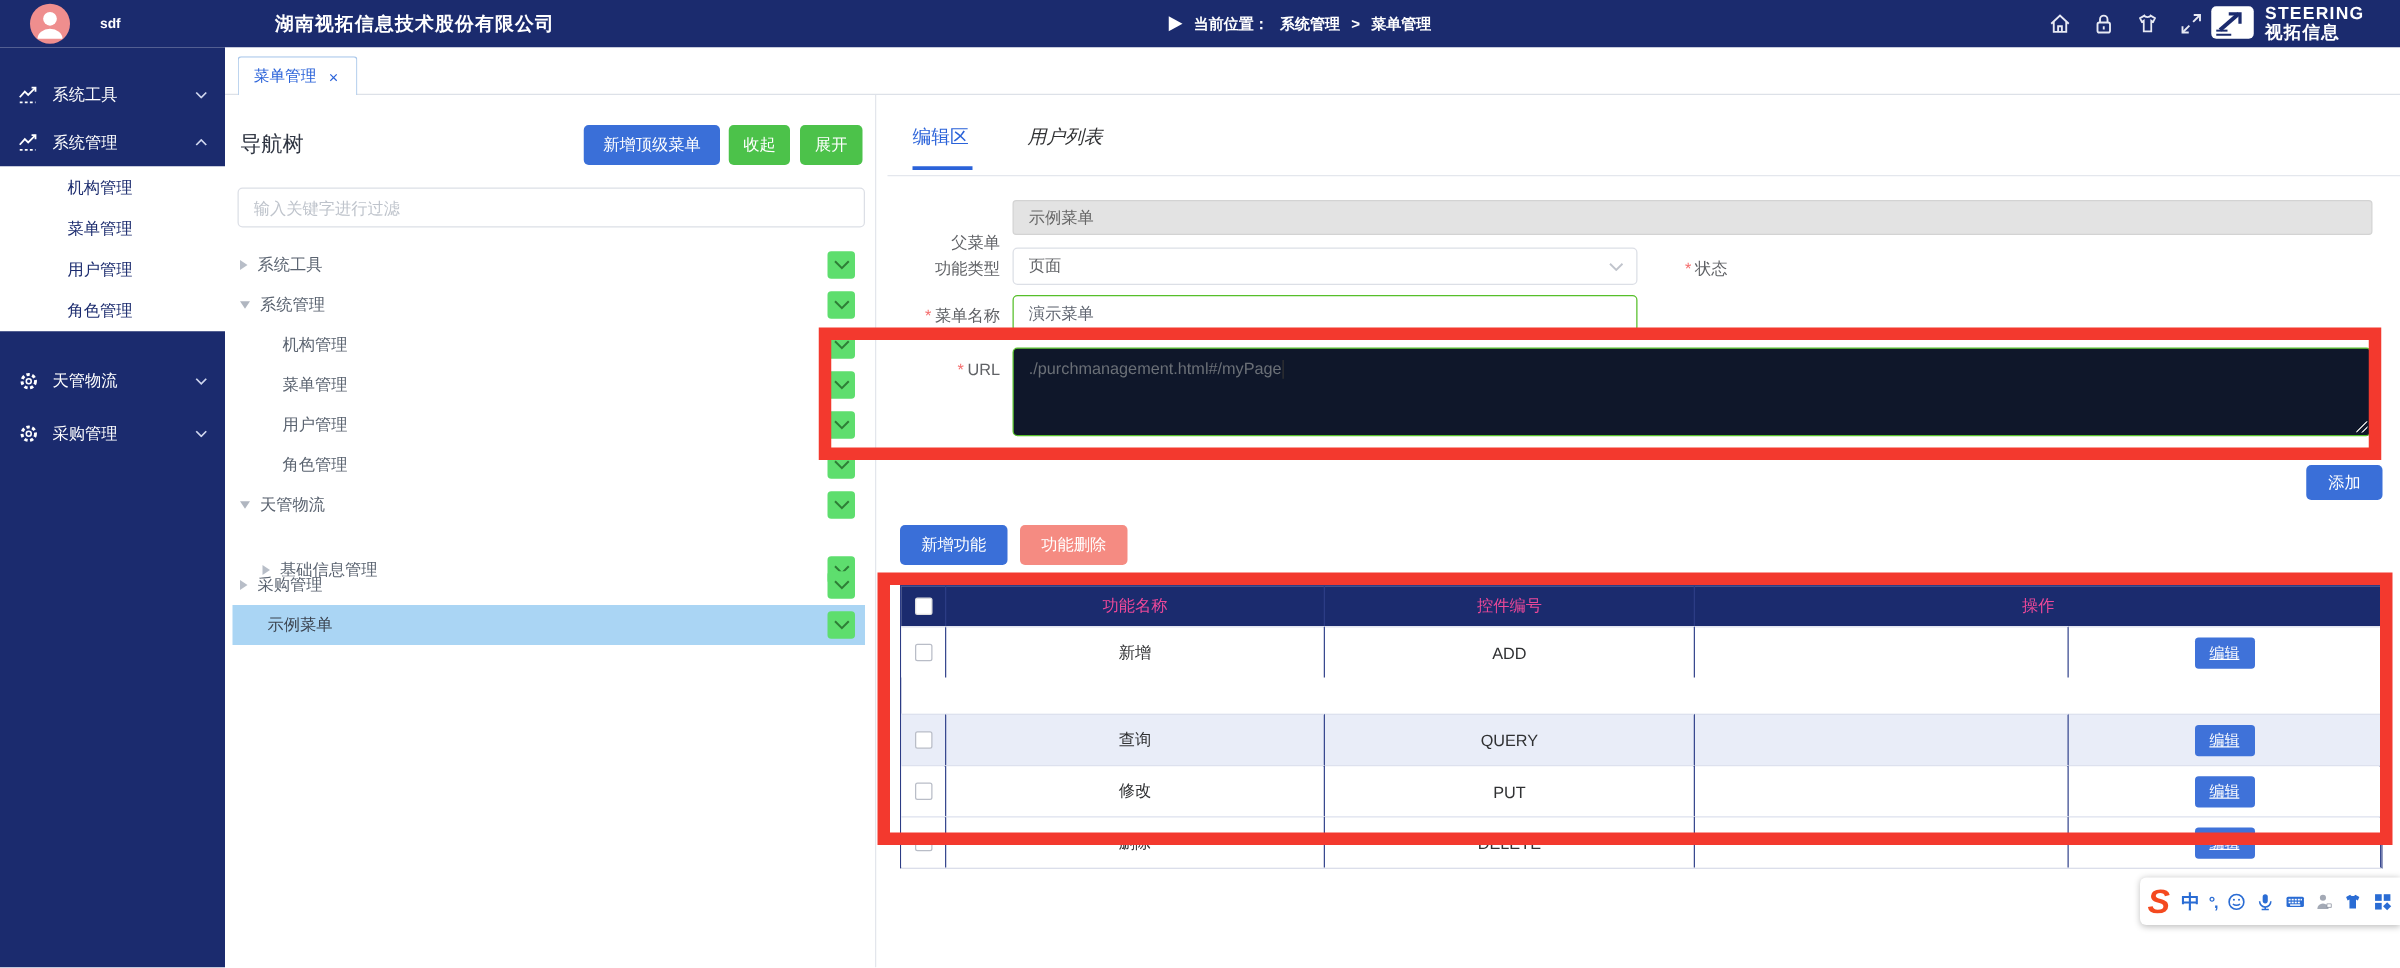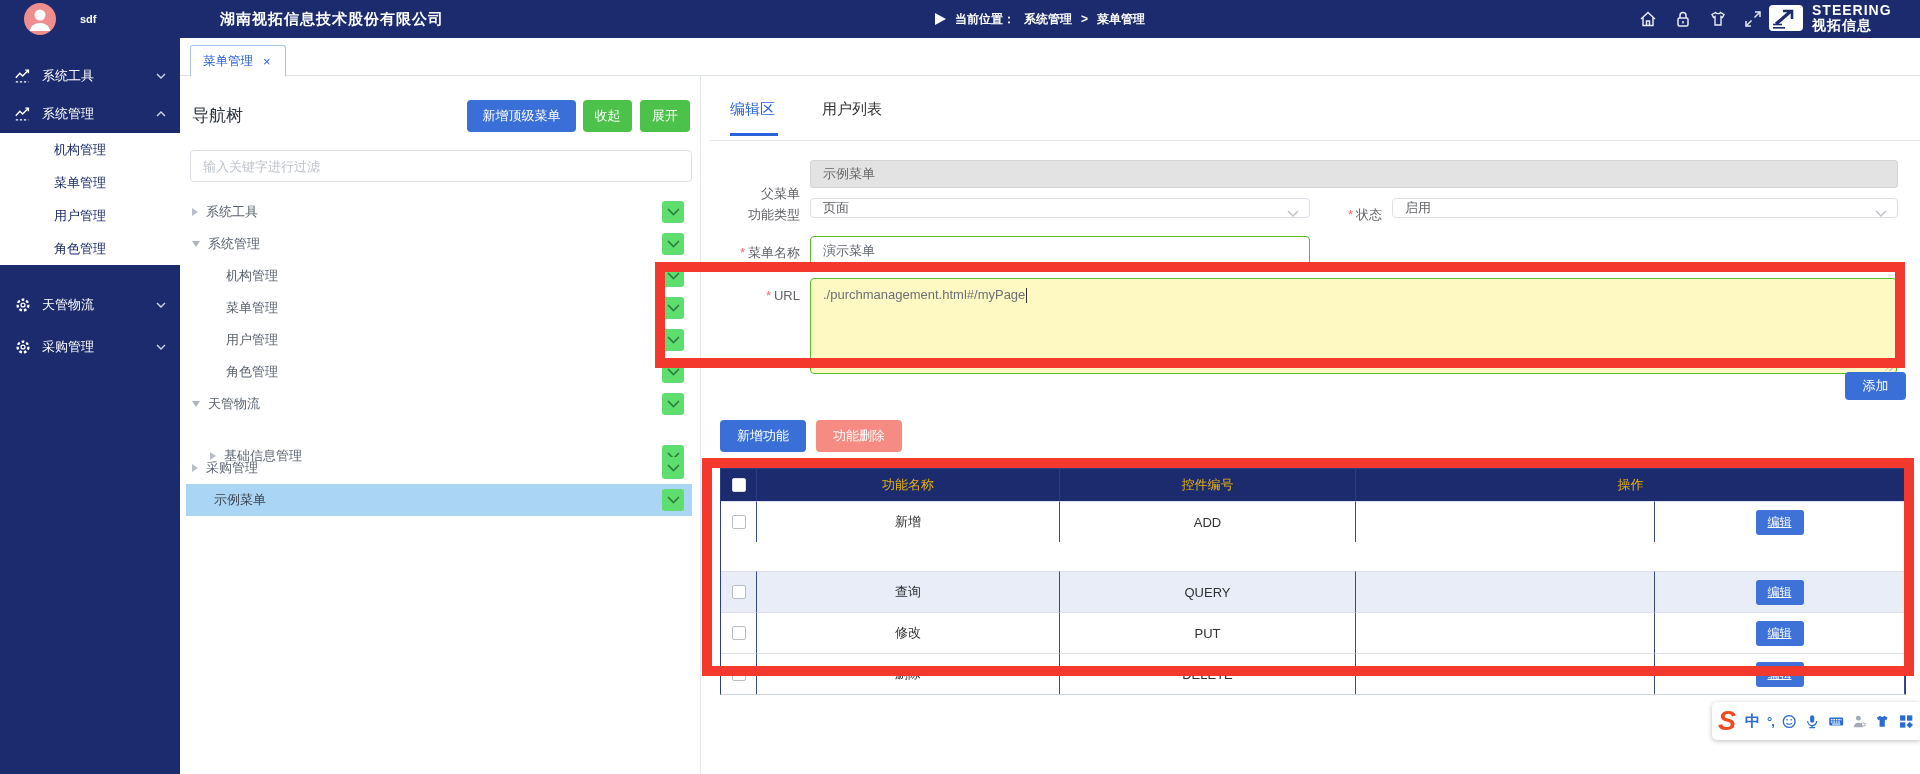--- a/index.html
+++ b/index.html
@@ -45,41 +45,41 @@
   .tnode { position:absolute; left:0; width:506px; height:32px; display:flex; align-items:center; font-size:13px; color:#5a6370; cursor:pointer; }
   .tnode.sel { background:#aad5f4; color:#3c4450; }
   .tri-r { width:0; height:0; border-left:6px solid #b8bec8; border-top:4.5px solid transparent; border-bottom:4.5px solid transparent; margin-right:8px; }
   .tri-d { width:0; height:0; border-top:6px solid #b0b6c0; border-left:4.5px solid transparent; border-right:4.5px solid transparent; margin-right:8px; }
   .gcheck { position:absolute; left:476px; top:5px; width:22px; height:22px; background:#5ede6e; border-radius:3px; display:flex; align-items:center; justify-content:center; cursor:pointer; }
 
   
   .rpanel { position:absolute; left:710px; top:76px; width:1210px; height:698px; }
   .rtab { position:absolute; top:24px; font-size:15px; cursor:pointer; }
   .rtab.active { color:#2a62d9; }
-  .rtab.idle { color:#303133; }
+  .rtab.idle { color:#303133;font-style:italic; }
   .rtab-underline { position:absolute; left:20px; top:57px; width:48px; height:3px; background:#2a62d9; }
   .rtab-hr { position:absolute; left:0; top:64px; width:1210px; height:1px; background:#e4e7ed; }
 
   .flabel { position:absolute; width:90px; text-align:right; font-size:13px; color:#606266; }
   .req { color:#f56c6c; margin-right:3px; }
   .dis-input { position:absolute; left:100px; top:84px; width:1088px; height:28px; background:#e3e3e3; border:1px solid #d3d3d3; border-radius:3px; display:flex; align-items:center; padding:0 12px; font-size:13px; color:#666; }
-  .selbox { position:absolute; height:20px; border:1px solid #dcdfe6; border-radius:4px; background:#fff; display:flex; align-items:center; padding:0 12px; font-size:13px; color:#606266; cursor:pointer; }
+  .selbox { position:absolute; height:30px; border:1px solid #dcdfe6; border-radius:4px; background:#fff; display:flex; align-items:center; padding:0 12px; font-size:13px; color:#606266; cursor:pointer; }
   .selbox .chevd { position:absolute; right:10px; top:11px; }
   .grn-input { position:absolute; left:100px; top:160px; width:500px; height:30px; border:1px solid #56bf2a; border-radius:4px; display:flex; align-items:center; padding:0 12px; font-size:13px; color:#5f6570; background:#fff; }
-  .urlbox { position:absolute; left:100px; top:202px; width:1087px; height:96px; border:1px solid #56bf2a; border-radius:4px; background:#fef9c3; padding:8px 12px; font-size:13px; color:#6b7077; cursor:text; }
+  .urlbox { position:absolute; left:100px; top:202px; width:1087px; height:71px; border:1px solid #56bf2a; border-radius:4px; background:#0f172a; padding:8px 12px; font-size:13px; color:#6b7077; cursor:text; }
   .caret { display:inline-block; width:1px; height:15px; background:#333; margin-left:1px; vertical-align:middle; }
   .grip { position:absolute; right:2px; bottom:2px; width:9px; height:9px; background:linear-gradient(135deg, transparent 45%, #c9c9c9 45%, #c9c9c9 55%, transparent 55%, transparent 70%, #c9c9c9 70%, #c9c9c9 80%, transparent 80%); }
   .b-add { position:absolute; left:1135px; top:296px; width:61px; height:28px; }
   .b-addfunc { position:absolute; left:10px; top:344px; width:86px; height:32px; }
   .b-delfunc { position:absolute; left:106px; top:344px; width:86px; height:32px; background:#f58b82; }
 
   
   .ftable { position:absolute; left:10px; top:392px; width:1186px; border:1px solid #2c3c85; border-bottom:1px solid #cfd4e4; }
   .trow { display:flex; width:100%; }
-  .thead { background:#1b2b6e; color:#eab308; height:32px; }
+  .thead { background:#1b2b6e; color:#ec4899; height:32px; }
   .tbody-r { height:41px; background:#fff; }
   .tbody-r.stripe { background:#e9edf8;margin-top:29px; }
   .tcell { display:flex; align-items:center; justify-content:center; font-size:13px; border-right:1px solid #2c3c85; height:100%; }
   .tcell:last-child { border-right:none; }
   .tbody-r .tcell { border-right:1px solid #39498f; border-top:1px solid #dde1ee; color:#303133; }
   .c0 { width:36px; } .c1 { width:303px; } .c2 { width:296px; } .c3 { width:299px; } .c4 { width:250px; flex:1; }
   .cb { width:14px; height:14px; border:1px solid #b9bdc7; border-radius:2px; background:#fff; display:inline-block; cursor:pointer; }
   .thead .cb { border-color:#e0e0e0; }
   .editbtn { width:48px; height:25px; background:#3f72d9; color:#fff; border:none; border-radius:3px; font-size:12px; cursor:pointer;text-decoration:underline; }
 
@@ -325,26 +325,20 @@
 
   <div class="flabel" style="left:0; top:130px;">功能类型</div>
   <div class="selbox" style="left:100px; top:122px; width:500px;">
     <span>页面</span>
     <svg class="chevd" width="12" height="7" viewBox="0 0 12 7">
         <polyline points="1,1 6,6 11,1" fill="none" stroke="#c0c4cc" stroke-width="1.5"></polyline>
       </svg>
   </div>
   <div class="flabel" style="left:582px; top:130px; width:90px;">
     <span class="req">*</span><span>状态</span>
-  </div>
-  <div class="selbox" style="left:682px; top:122px; width:506px;">
-    <span>启用</span>
-    <svg class="chevd" width="12" height="7" viewBox="0 0 12 7">
-        <polyline points="1,1 6,6 11,1" fill="none" stroke="#c0c4cc" stroke-width="1.5"></polyline>
-      </svg>
   </div>
 
   <div class="flabel" style="left:0; top:168px;">
     <span class="req">*</span><span>菜单名称</span>
   </div>
   <div class="grn-input">
     <span>演示菜单</span>
   </div>
 
   <div class="flabel" style="left:0; top:212px;">

